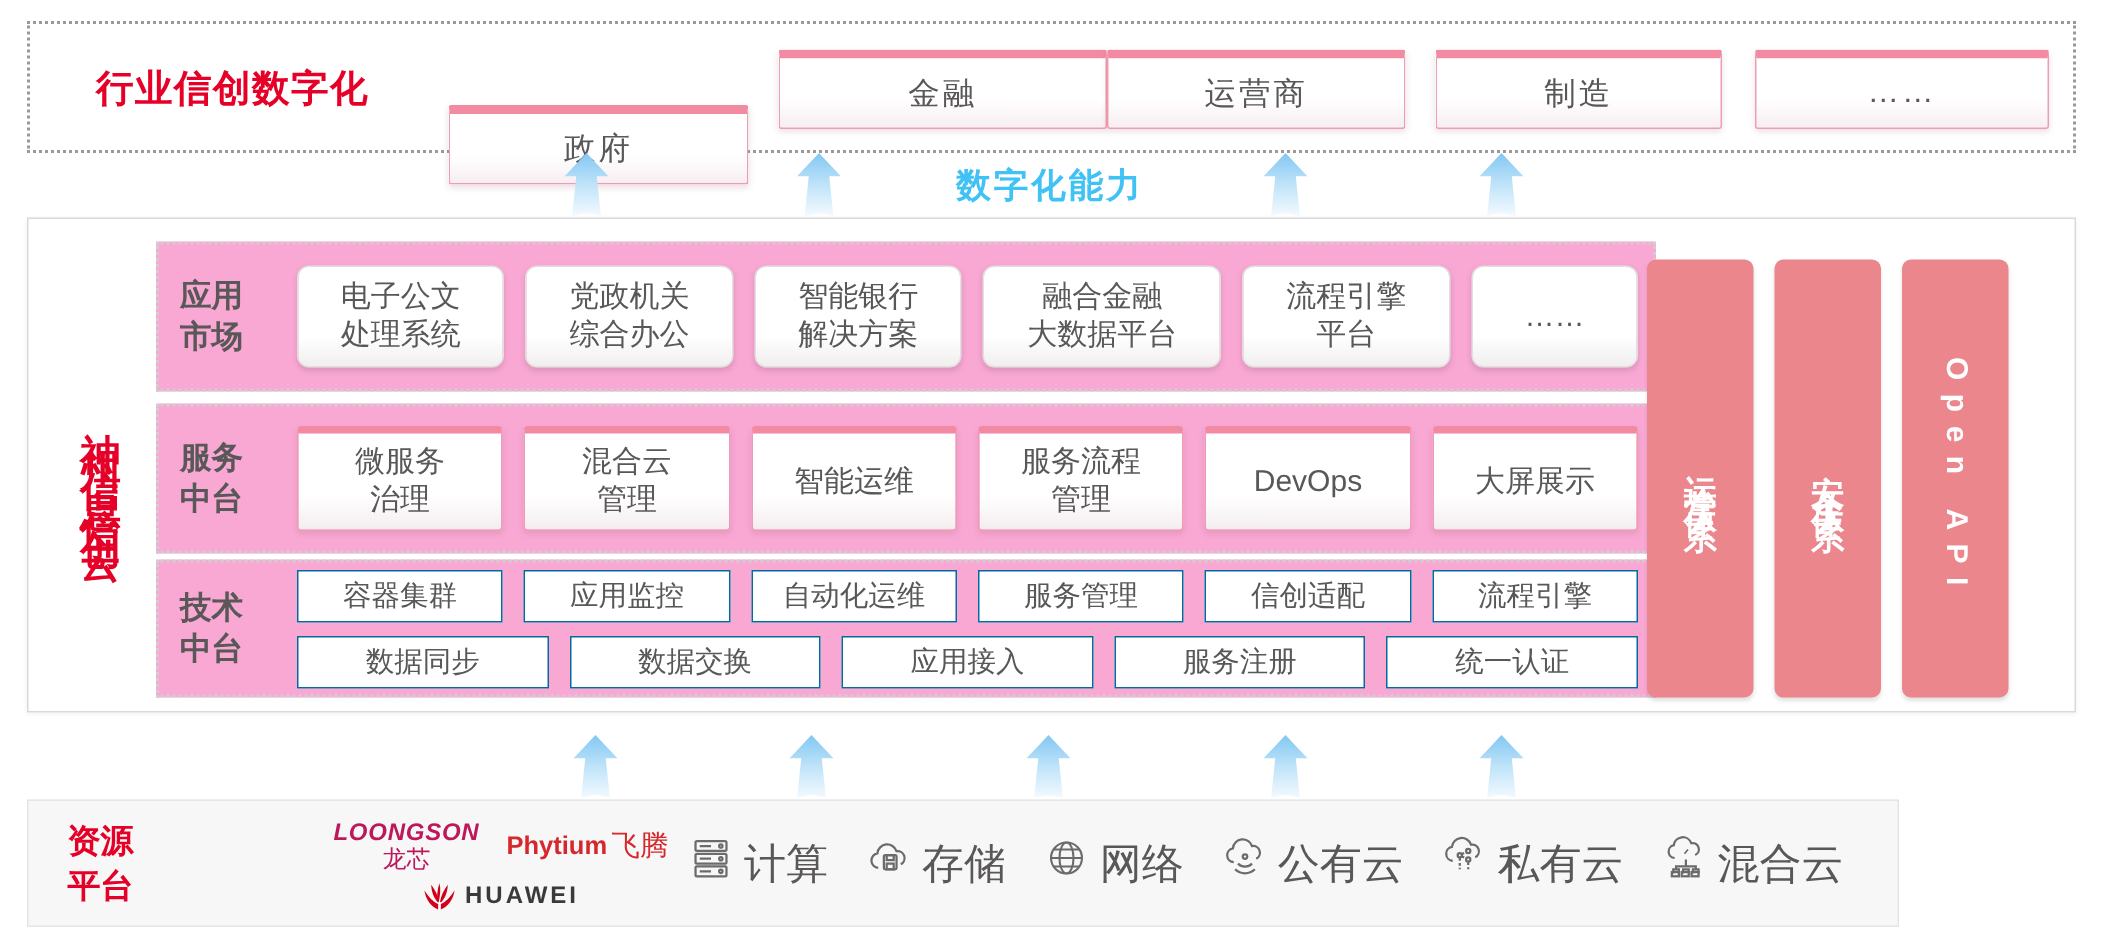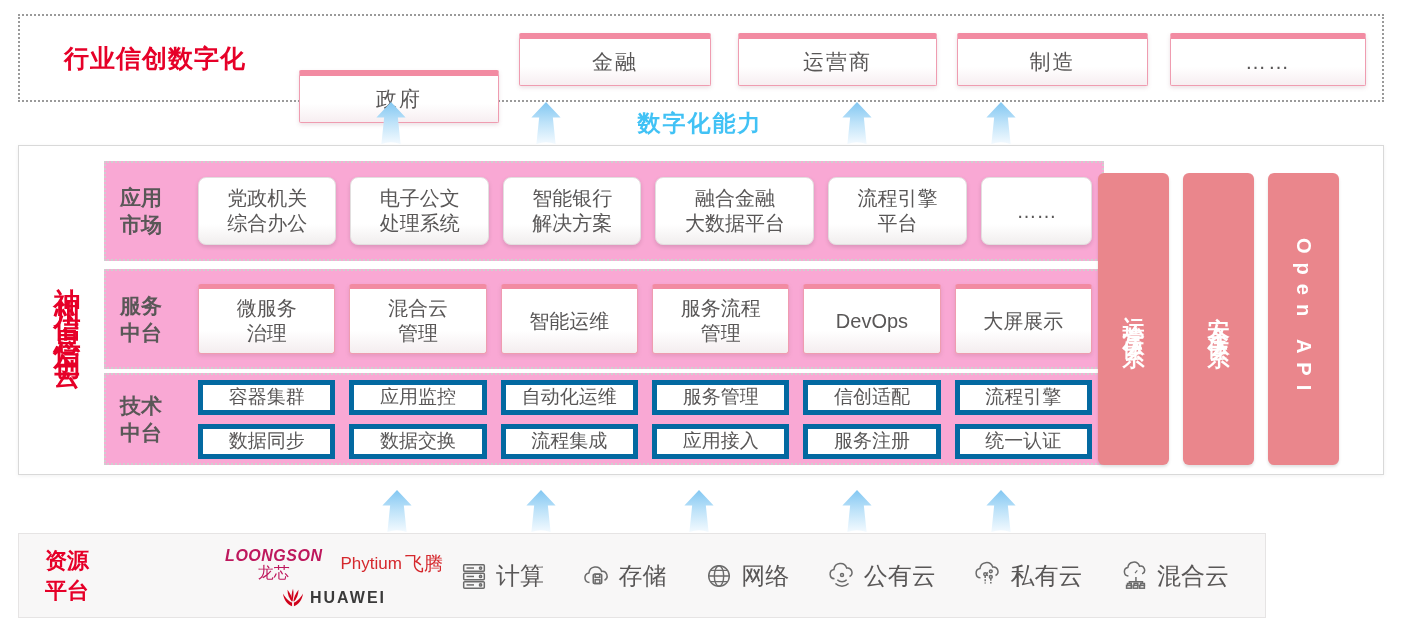--- a/index.html
+++ b/index.html
@@ -45,21 +45,21 @@
     font-size:20px; color:#595757; line-height:1.25; }
   .app-box.wide { flex:1.15; }
   .svc-box { flex:1; height:70px; background:linear-gradient(#ffffff 65%, #f4edef);
     border:1px solid #ef9cb0; border-top:5px solid #f28ba2; border-radius:3px;
     box-shadow:0 2px 4px rgba(150,90,110,.2);
     display:flex; align-items:center; justify-content:center; text-align:center;
     font-size:20px; color:#595757; line-height:1.25; }
   .tech-rows { left:92px; right:10px; top:0; height:100%; display:flex; flex-direction:column;
     justify-content:center; gap:9px; }
   .tech-line { display:flex; gap:14px; }
-  .tech-box { flex:1; height:35px; background:#ffffff; border:5px solid #0369a1;
+  .tech-box { flex:1; height:35px; background:#ffffff; border:1px solid #0369a1;
     display:flex; align-items:center; justify-content:center;
     font-size:19px; color:#595757; }
 
   
   .pillar { top:27px; width:71px; height:292px; background:#ea868c; border-radius:6px;
     display:flex; align-items:center; justify-content:center; box-shadow:0 2px 3px rgba(0,0,0,.12); }
   .pillar span { writing-mode:vertical-rl; color:#ffffff; font-weight:bold; font-size:22px;
     letter-spacing:10px; }
   .pillar.latin span { font-size:20px; letter-spacing:9px; }
 
@@ -68,48 +68,48 @@
     border:1px solid #e6e4e4; }
   .res-title { left:26px; top:0; height:100%; display:flex; align-items:center;
     font-size:22px; font-weight:bold; color:#e60028; line-height:1.35; }
   .vendors { left:180px; top:8px; width:270px; height:70px; display:flex; flex-direction:column;
     align-items:center; justify-content:center; gap:4px; }
   .vendor-line { display:flex; align-items:flex-start; gap:18px; }
   .loongson { text-align:center; color:#be185d; }
   .loongson .en { font-size:16px; font-weight:bold; font-style:italic; letter-spacing:.5px; }
   .loongson .cn { font-size:16px; margin-top:-2px; }
   .phytium { display:flex; align-items:center; gap:3px; color:#d5282d; margin-top:4px; }
-  .phytium .en { font-size:17px; font-weight:normal; }
+  .phytium .en { font-size:17px; font-weight:bold; }
   .phytium .cn { font-size:19px; }
   .huawei { display:flex; align-items:center; gap:6px; }
   .huawei .txt { font-size:16px; font-weight:bold; color:#3a3a3a; letter-spacing:2px; }
   .res-items { left:440px; right:36px; top:0; height:100%; display:flex; align-items:center;
     justify-content:space-between; }
-  .res-item { display:flex; align-items:center; gap:7px; font-size:24px; color:#595757; }
+  .res-item { display:flex; align-items:flex-start; gap:7px; font-size:28px; color:#595757; }
   .res-item svg { display:block; }
 </style>
 </head>
 <body>
 
 <svg width="0" height="0" style="position:absolute">
   <defs>
     <linearGradient id="arrowGrad" x1="0" y1="0" x2="0" y2="1">
       <stop offset="0" stop-color="#82c7f2"></stop>
       <stop offset="0.5" stop-color="#bfe3f9"></stop>
       <stop offset="1" stop-color="#f3faff"></stop>
     </linearGradient>
   </defs>
 </svg>
 
 <div class="abs banner">
   <div class="abs banner-title">行业信创数字化</div>
   <div class="abs sector-box" style="left:279px;width:200px;margin-top:37px;">
     <span>政府</span>
   </div>
-  <div class="abs sector-box" style="left:499px;width:192px;">
+  <div class="abs sector-box" style="left:499px;width:219px;">
     <span>金融</span>
   </div>
   <div class="abs sector-box" style="left:718px;width:199px;">
     <span>运营商</span>
   </div>
   <div class="abs sector-box" style="left:937px;width:191px;align-items:center;">
     <span>制造</span>
   </div>
   <div class="abs sector-box" style="left:1150px;width:196px;">
     <span>……</span>
@@ -134,24 +134,24 @@
 
 <div class="abs platform">
   <div class="abs vtitle">
     <span>神州信息信创云</span>
   </div>
 
   <div class="abs panel panel-1">
     <div class="abs row-label prewrap">应用
 市场</div>
     <div class="abs boxes">
+      <div class="app-box prewrap">电子公文
+处理系统</div>
       <div class="app-box prewrap">党政机关
 综合办公</div>
-      <div class="app-box prewrap">电子公文
-处理系统</div>
       <div class="app-box prewrap">智能银行
 解决方案</div>
       <div class="app-box prewrap wide">融合金融
 大数据平台</div>
       <div class="app-box prewrap">流程引擎
 平台</div>
       <div class="app-box prewrap" style="flex:0.8;">……</div>
     </div>
   </div>
 
@@ -179,21 +179,20 @@
         <div class="tech-box">容器集群</div>
         <div class="tech-box">应用监控</div>
         <div class="tech-box">自动化运维</div>
         <div class="tech-box">服务管理</div>
         <div class="tech-box">信创适配</div>
         <div class="tech-box">流程引擎</div>
       </div>
       <div class="tech-line">
         <div class="tech-box">数据同步</div>
         <div class="tech-box">数据交换</div>
-        <div class="tech-box">流程集成</div>
         <div class="tech-box">应用接入</div>
         <div class="tech-box">服务注册</div>
         <div class="tech-box">统一认证</div>
       </div>
     </div>
   </div>
 
   <div class="abs pillar" style="left:1079px;">
     <span>运营体系</span>
   </div>

